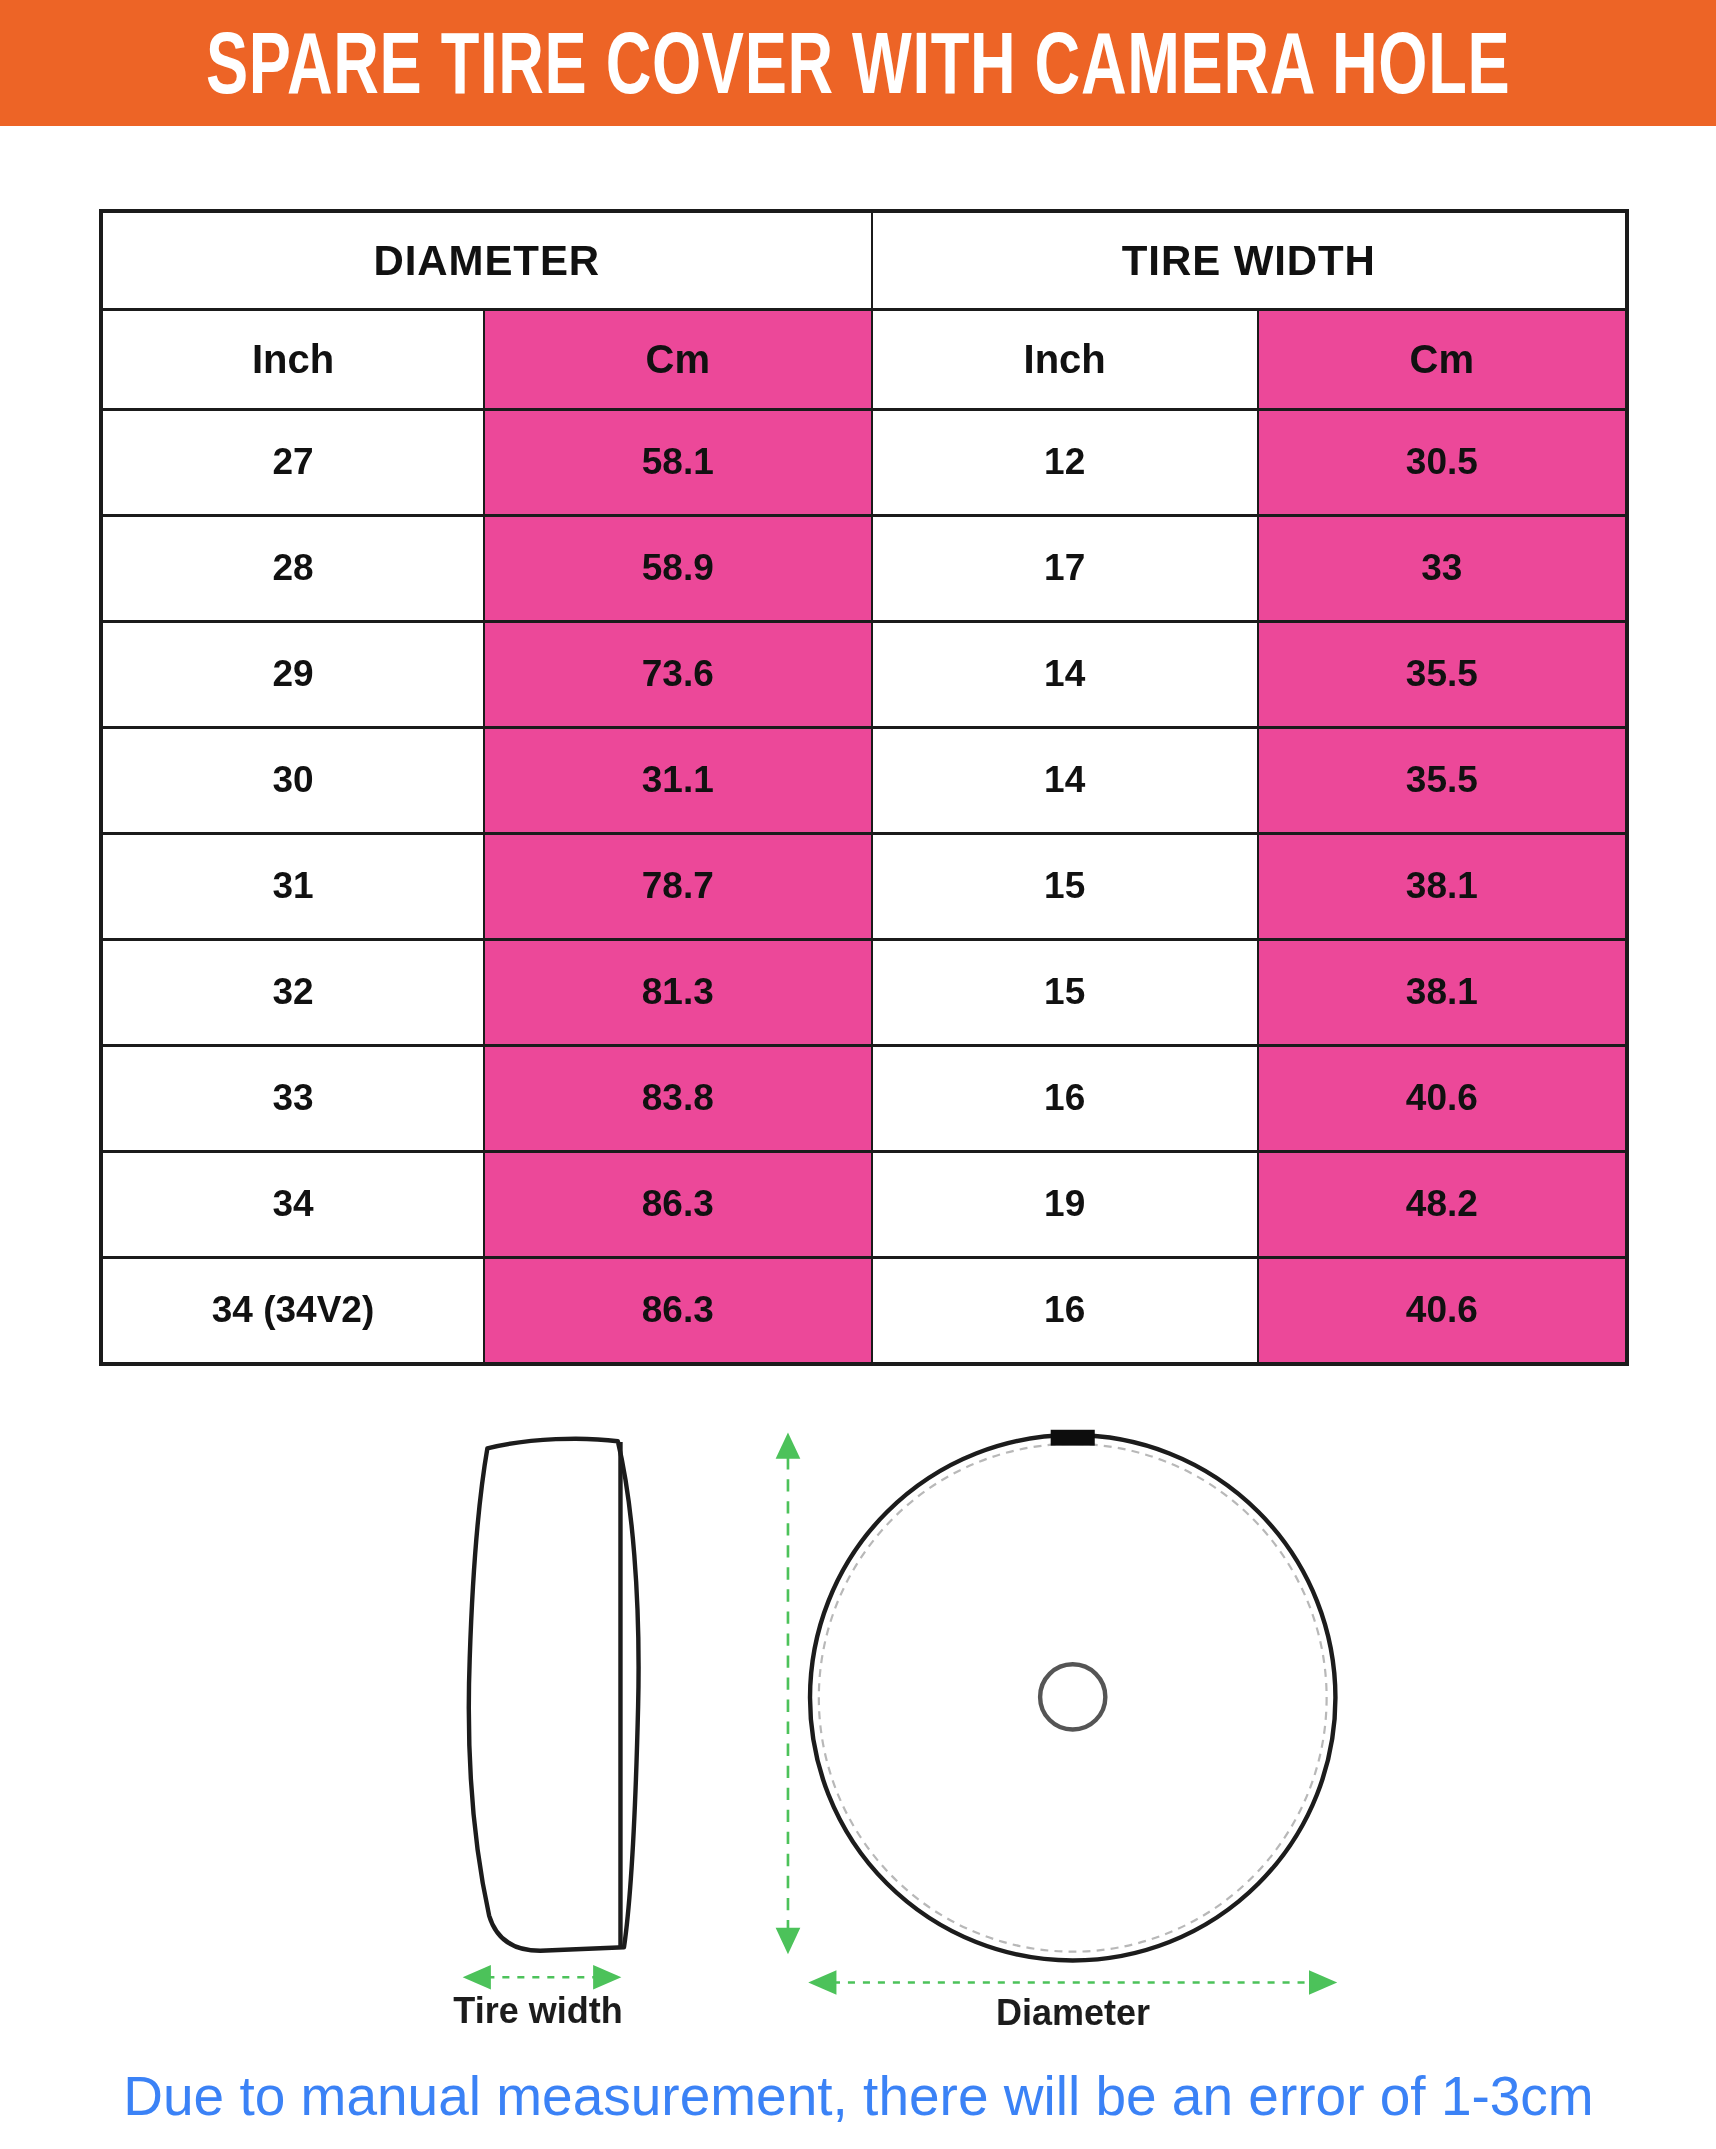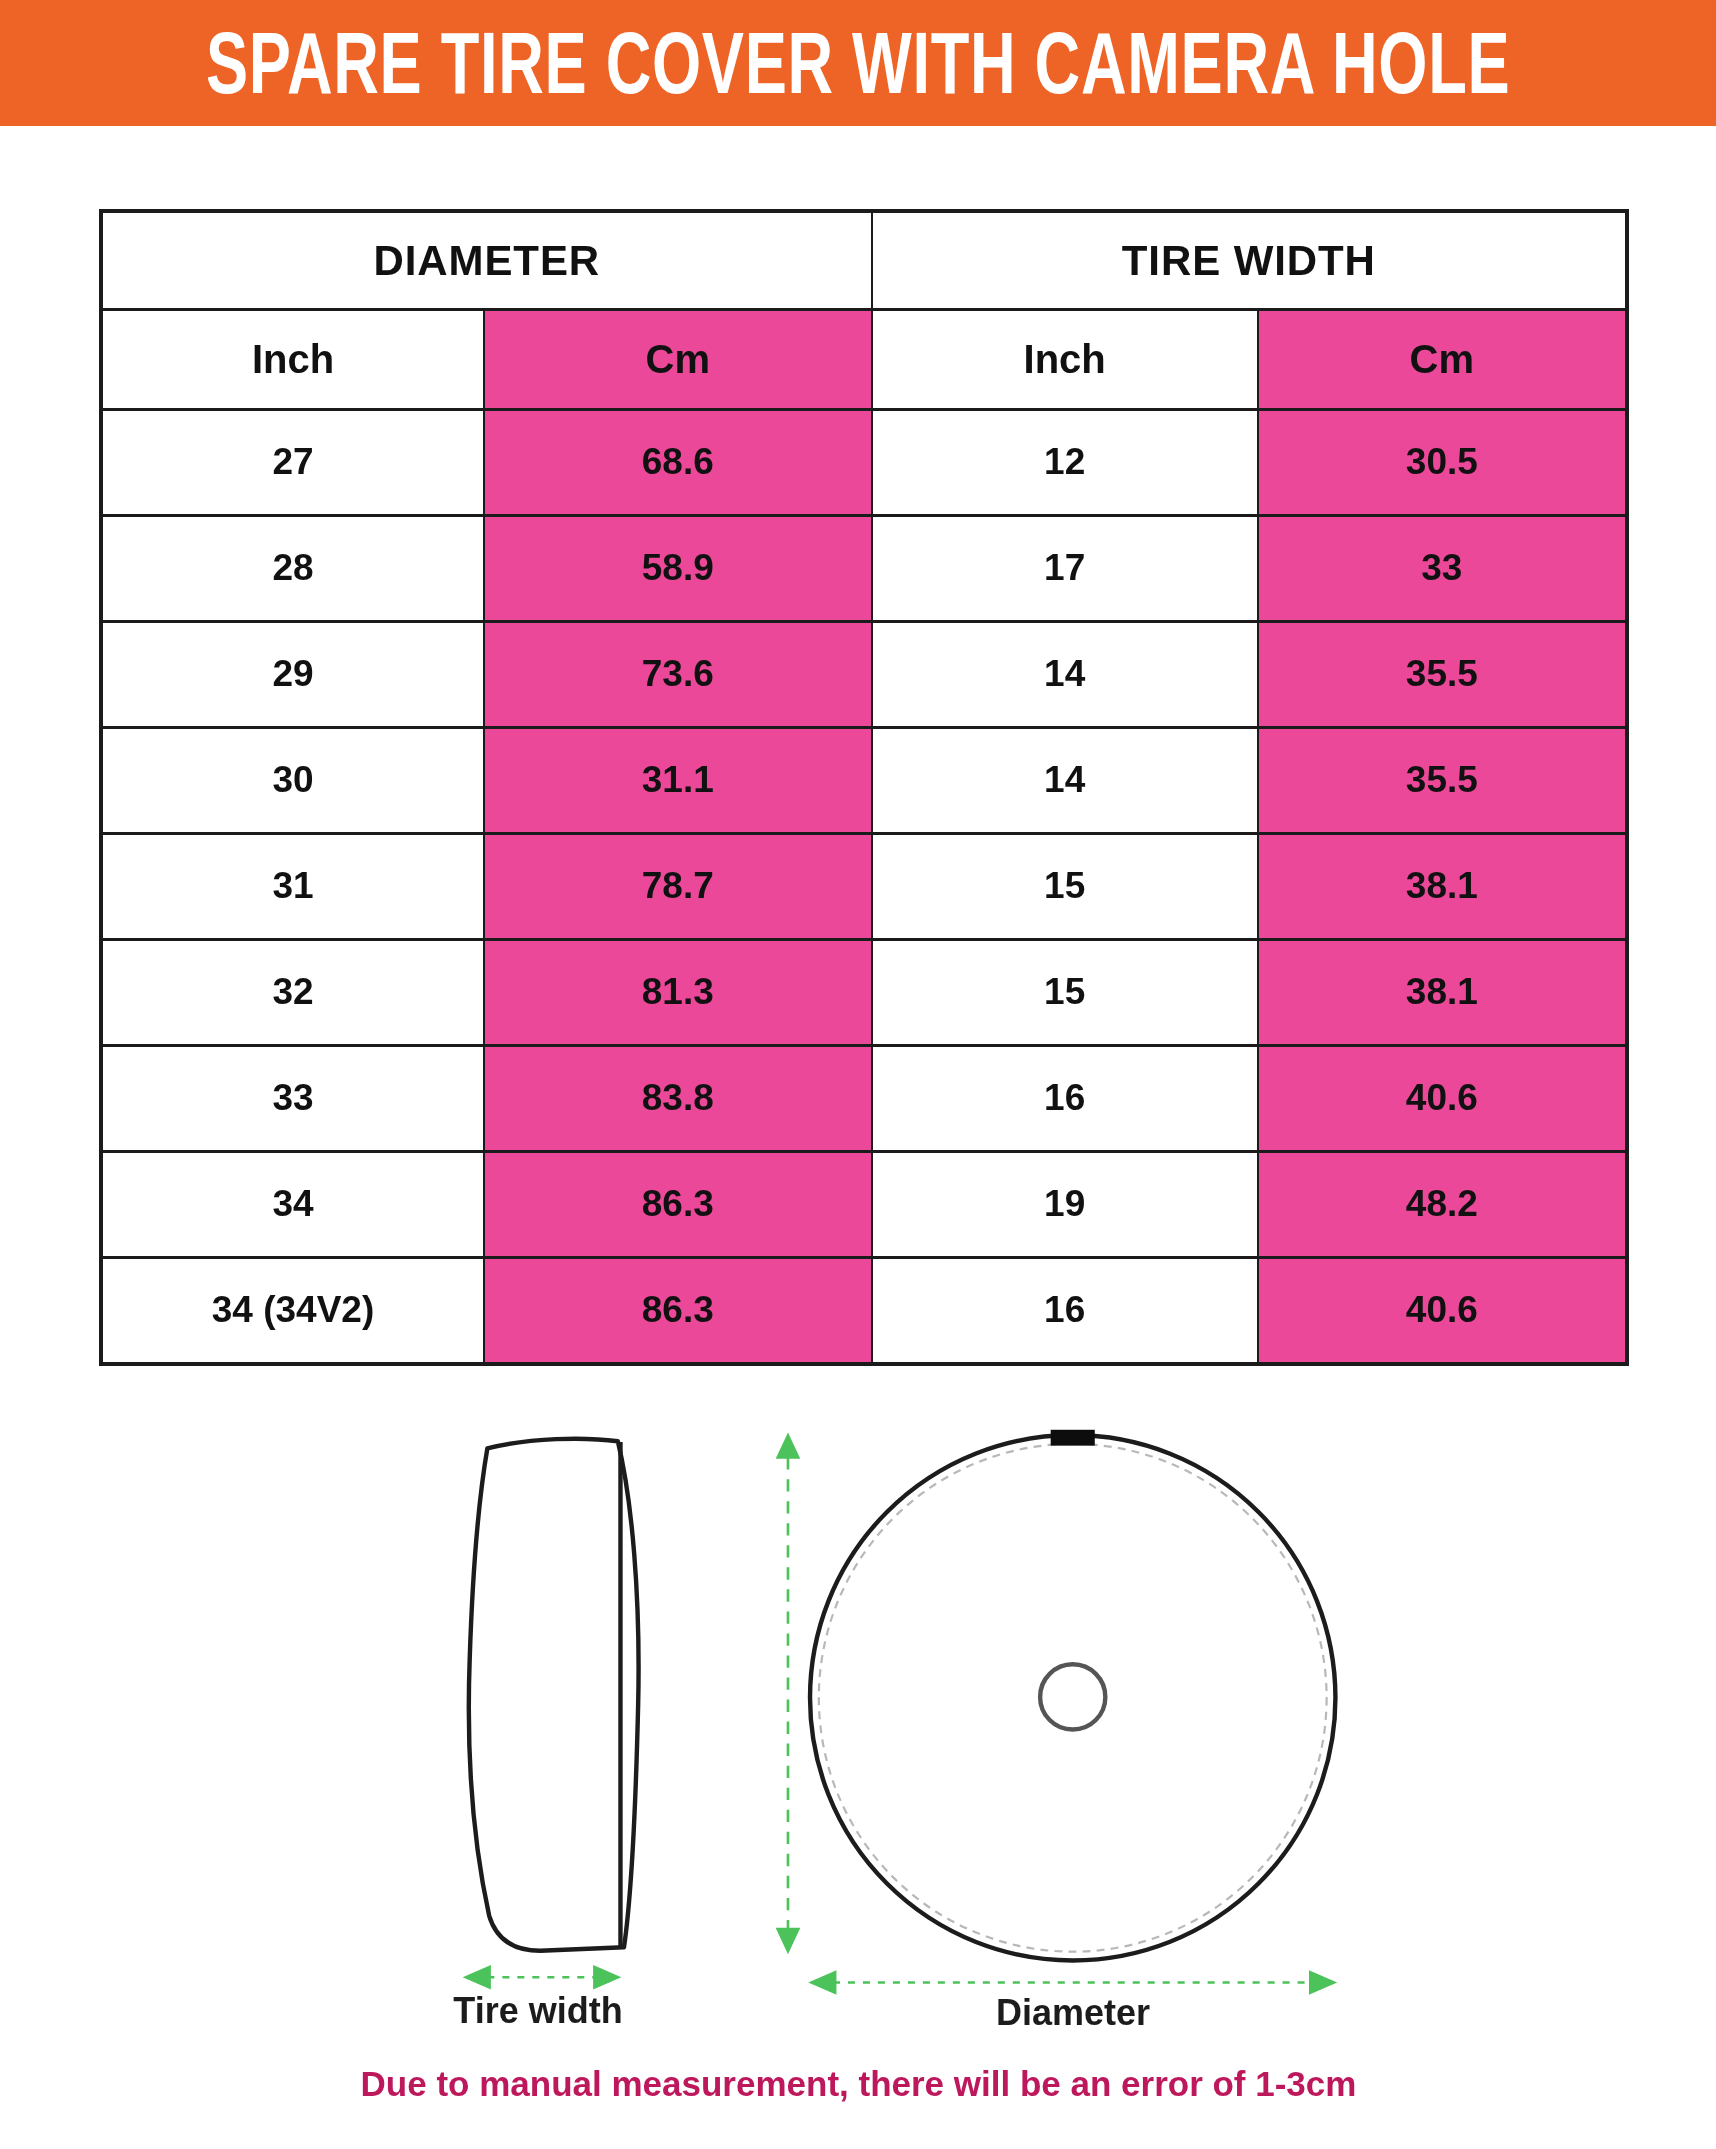--- a/index.html
+++ b/index.html
@@ -45,21 +45,21 @@
   .dim-label{
     position:absolute;width:318px;text-align:center;
     font-size:36px;font-weight:bold;color:#1c1c1c;
   }
   .label-tire-width{left:379px;top:1990px;}
   .label-diameter{left:914px;top:1992px;}
 
   
   .note{
     position:absolute;left:0;top:2064px;width:1717px;text-align:center;
-    font-size:35px;font-weight:bold;color:#be185d;
+    font-size:55px;font-weight:normal;color:#3b82f6;
   }
 </style>
 </head>
 <body>
 
 <div class="banner">
   <div class="banner-title">SPARE TIRE COVER WITH CAMERA HOLE</div>
 </div>
 
 <table class="size-table">
@@ -77,21 +77,21 @@
     <tr class="sub-row">
       <th>Inch</th>
       <th class="gray">Cm</th>
       <th>Inch</th>
       <th class="gray">Cm</th>
     </tr>
   </thead>
   <tbody>
     <tr>
       <td>27</td>
-      <td class="gray">68.6</td>
+      <td class="gray">58.1</td>
       <td>12</td>
       <td class="gray">30.5</td>
     </tr>
     <tr>
       <td>28</td>
       <td class="gray">58.9</td>
       <td>17</td>
       <td class="gray">33</td>
     </tr>
     <tr>

